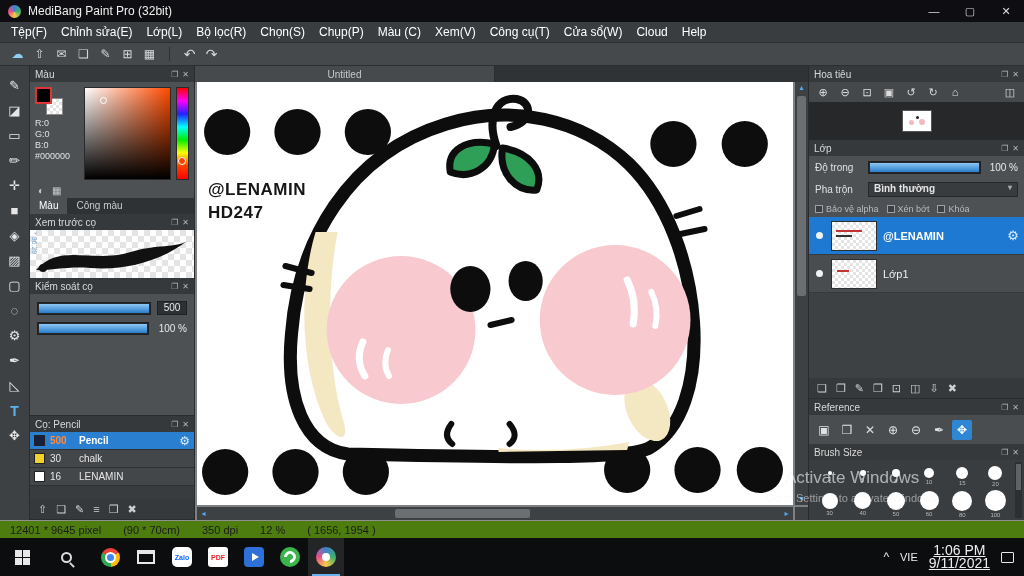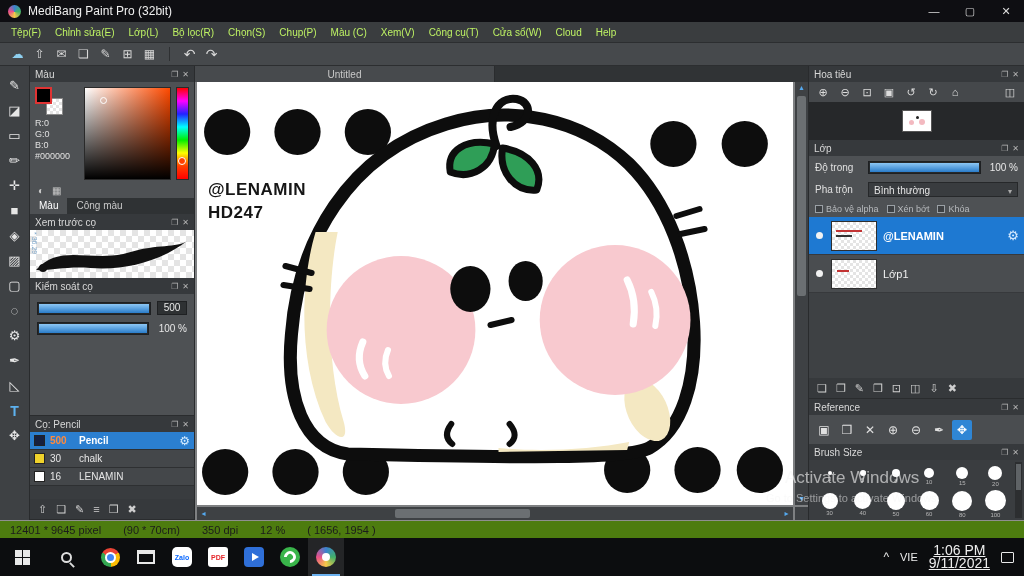--- a/index.html
+++ b/index.html
@@ -9,21 +9,21 @@
     background:#3c3f41; font-family:"Liberation Sans", sans-serif;
     -webkit-user-select:none; user-select:none;
   }
   
   .titlebar { height:22px; background:#0e0e12; display:flex; align-items:center; color:#f0f0f0; font-size:12px; }
   .app-logo { width:13px; height:13px; border-radius:50%; margin:0 7px 0 8px; flex:none;
               background:conic-gradient(#3b82d0,#41b06a,#f7c948,#e94f8a,#3b82d0); }
   .tb-title { flex:1; white-space:nowrap; }
   .win-btn { width:36px; height:22px; display:flex; align-items:center; justify-content:center; font-size:11px; color:#ddd; }
   
-  .menubar { height:21px; background:#3a3d3f; border-bottom:1px solid #2c2e30; display:flex; align-items:center; color:#bef264; font-size:10px; padding-left:4px; }
+  .menubar { height:21px; background:#3a3d3f; border-bottom:1px solid #2c2e30; display:flex; align-items:center; color:#ffffff; font-size:12px; padding-left:4px; }
   .menu-item { padding:0 7px; line-height:21px; white-space:nowrap; }
   
   .toolbar { height:23px; background:#46494c; border-bottom:1px solid #2c2e30; display:flex; align-items:center; padding-left:8px; gap:3px; }
   .tbtn { width:19px; height:18px; display:flex; align-items:center; justify-content:center; font-size:12px; color:#d9d9d9; }
   .tbtn.blue { color:#8fd0f0; }
   .tbtn.big { font-size:14px; }
   .tsep { width:1px; height:14px; background:#2e3032; margin:0 7px; }
   
   .main { display:flex; height:454px; }
   .toolcol { width:30px; background:#3e4144; border-right:1px solid #292b2d; display:flex; flex-direction:column; align-items:center; padding-top:10px; gap:6px; flex:none; }
@@ -104,21 +104,21 @@
   .nico.last { margin-left:auto; }
   .nav-thumb-area { height:38px; background:#26282a; display:flex; align-items:center; justify-content:center; flex:none; }
   .nav-thumb { width:30px; height:22px; background:#fff; position:relative; border:1px solid #555; }
   .nav-thumb i { position:absolute; border-radius:50%; display:block; }
   .nt1 { left:6px; top:9px; width:5px; height:5px; background:#f3b9c0; }
   .nt2 { left:16px; top:8px; width:6px; height:6px; background:#f3b9c0; }
   .nt3 { left:13px; top:5px; width:3px; height:3px; background:#222; }
   
   .lp-row { display:flex; align-items:center; gap:5px; padding:0 6px; height:22px; font-size:10px; color:#e0e0e0; flex:none; }
   .lp-row .lbl { width:48px; flex:none; white-space:nowrap; }
-  .blend-box { flex:1; height:15px; background:#393c3f; border:1px solid #26282a; display:flex; align-items:flex-end; padding:0 5px; font-size:10px; color:#e4e4e4; }
+  .blend-box { flex:1; height:15px; background:#393c3f; border:1px solid #26282a; display:flex; align-items:flex-start; padding:0 5px; font-size:10px; color:#e4e4e4;font-weight:bold; }
   .blend-box .caret { margin-left:auto; font-size:8px; color:#aaa; }
   .check-row { height:17px; display:flex; align-items:center; gap:8px; padding:0 6px; font-size:9px; color:#b7babd; flex:none; }
   .check-item { display:flex; align-items:center; white-space:nowrap; }
   .chk { width:8px; height:8px; border:1px solid #9aa0a5; background:#3c3f42; flex:none; margin-right:3px; }
   .layer-row { height:38px; display:flex; align-items:center; gap:6px; padding:0 5px; background:#4a4d50; border-bottom:1px solid #37393c; flex:none; }
   .layer-row.selected { background:#1e79d2; }
   .vis-dot { width:7px; height:7px; border-radius:50%; background:#f2f2f2; flex:none; margin:0 2px; }
   .layer-thumb { width:46px; height:30px; border:1px solid #2e2e2e; position:relative; flex:none; }
   .lt1::before { content:""; position:absolute; left:4px; top:8px; width:26px; height:2px; background:#c23333; }
   .lt1::after  { content:""; position:absolute; left:4px; top:13px; width:16px; height:2px; background:#333; }

